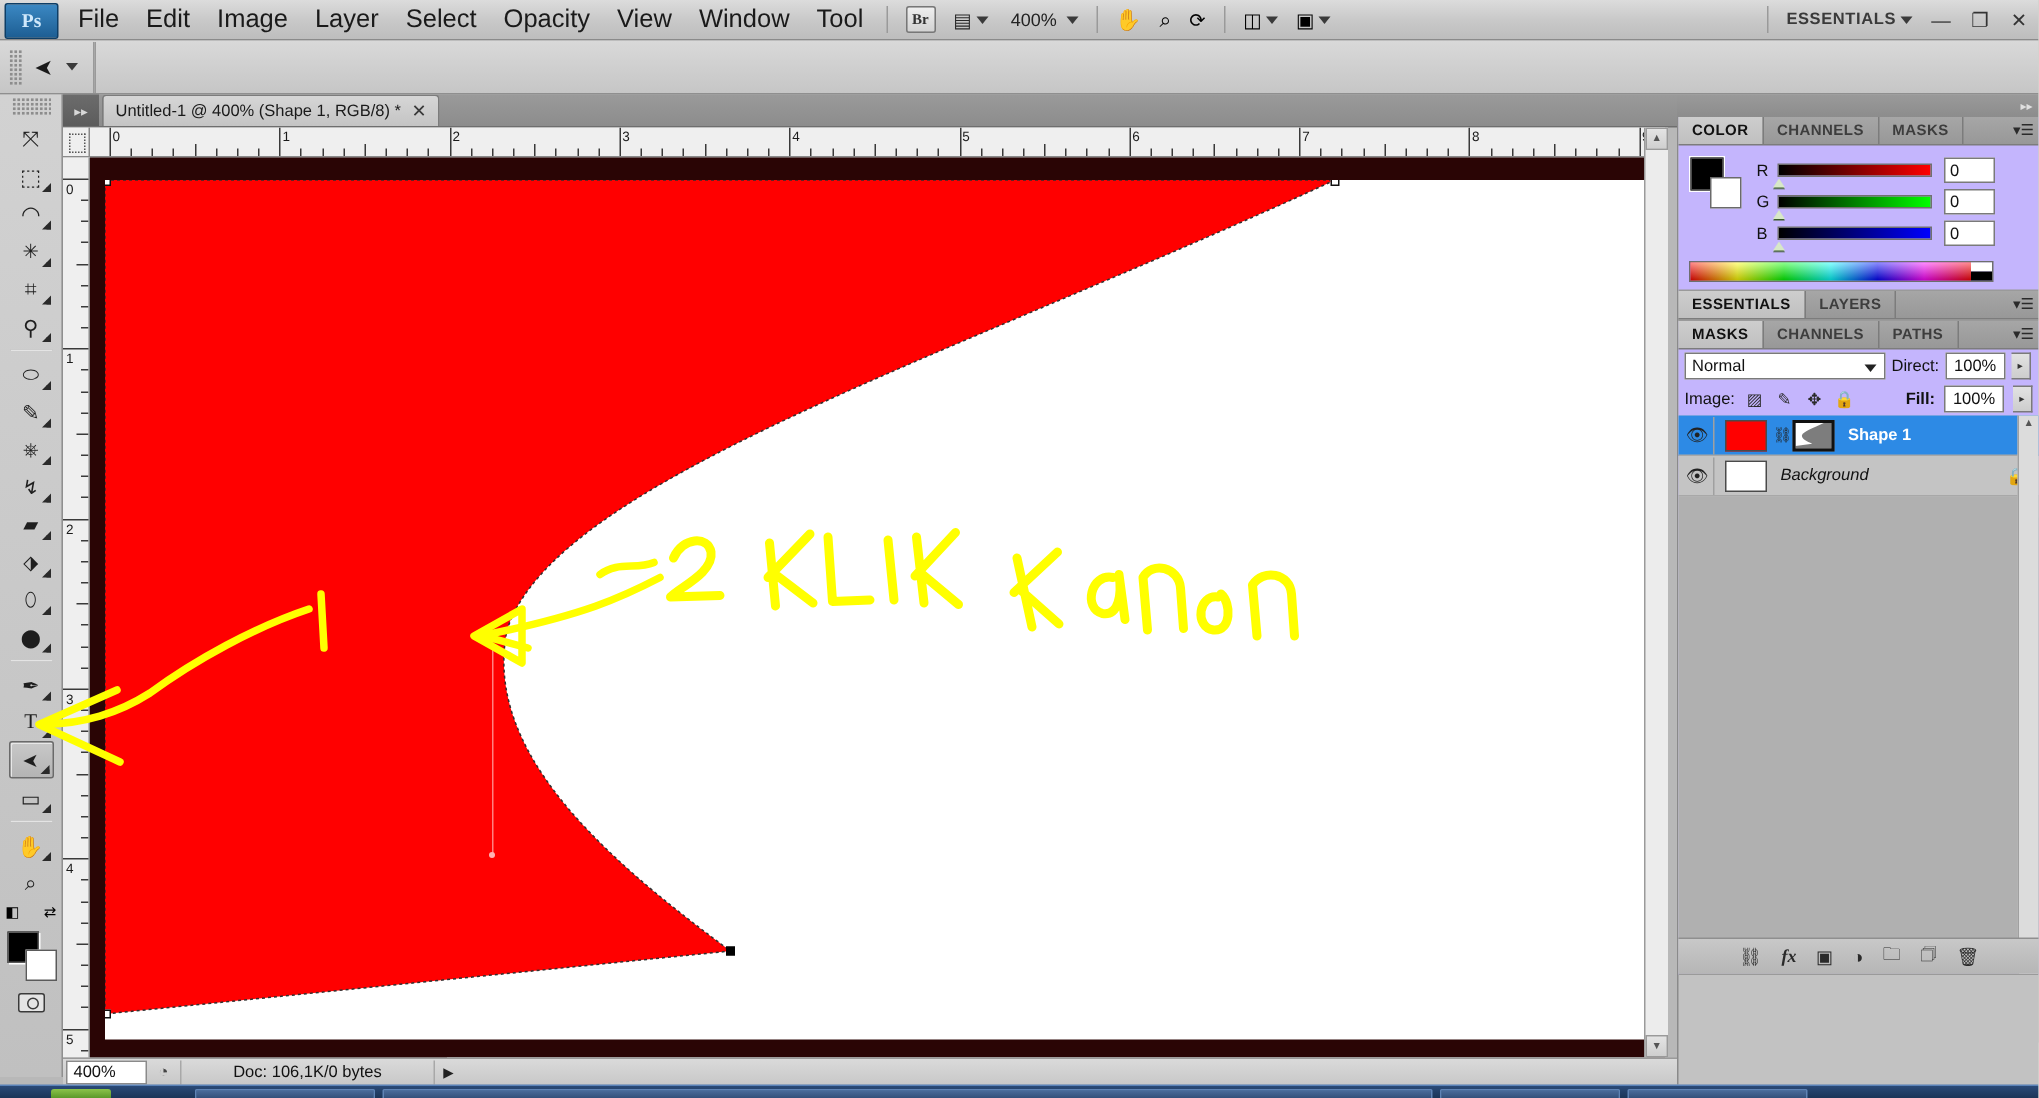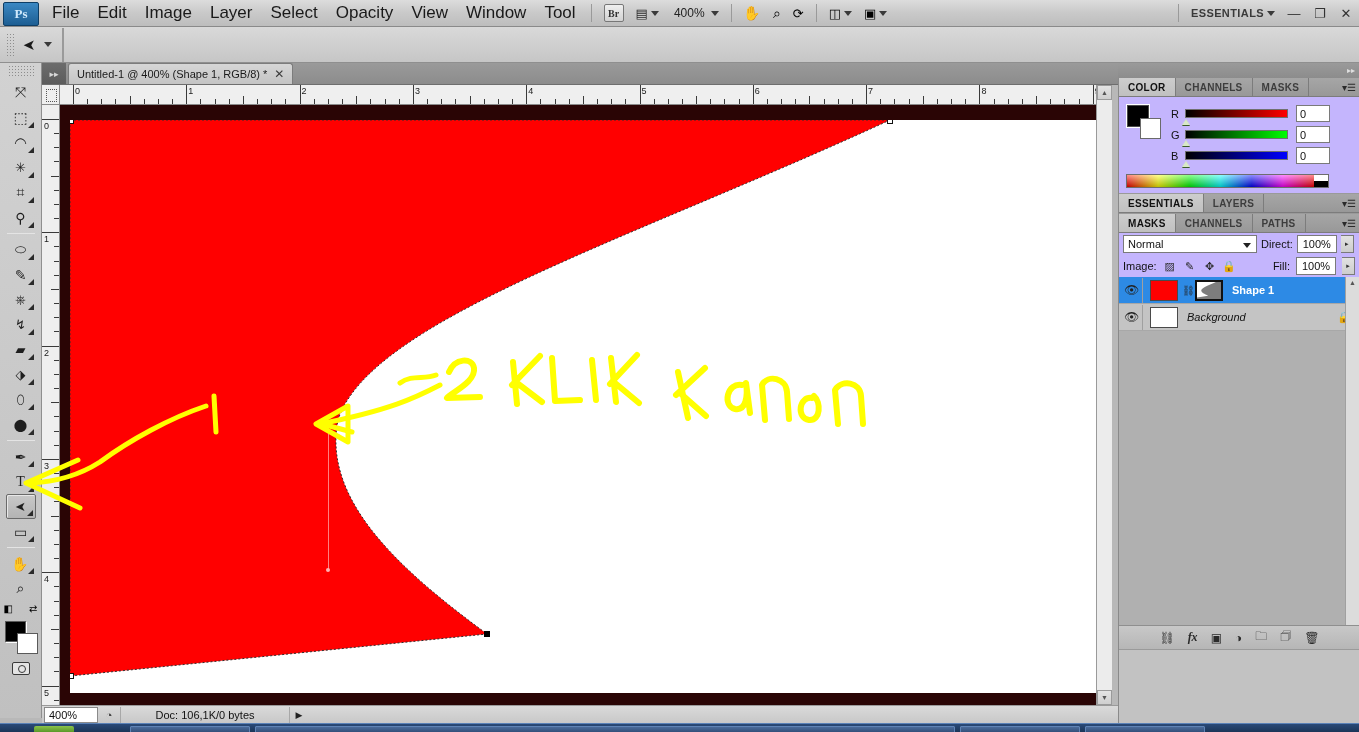--- a/index.html
+++ b/index.html
@@ -836,21 +836,21 @@
         <div class="numfield">100%</div>
         <div class="stepper">▸</div>
       </div>
 
       <div class="lp-row2">
         <span class="lbl">Image:</span>
         <span class="lockicon">▨</span>
         <span class="lockicon">✎</span>
         <span class="lockicon">✥</span>
         <span class="lockicon">🔒</span>
-        <span class="lbl" style="margin-left:auto;">Fill:</span>
+        <span class="lbl" style="margin-left:auto;font-weight:bold;">Fill:</span>
         <div class="numfield">100%</div>
         <div class="stepper">▸</div>
       </div>
 
       <div class="layer-list" style="position:relative;">
 
         <div class="layer-item selected">
           <div class="eye">👁</div>
           <div class="thumb-box" style="background:#ff0000;"></div>
           <span class="link-ico">⛓</span>

